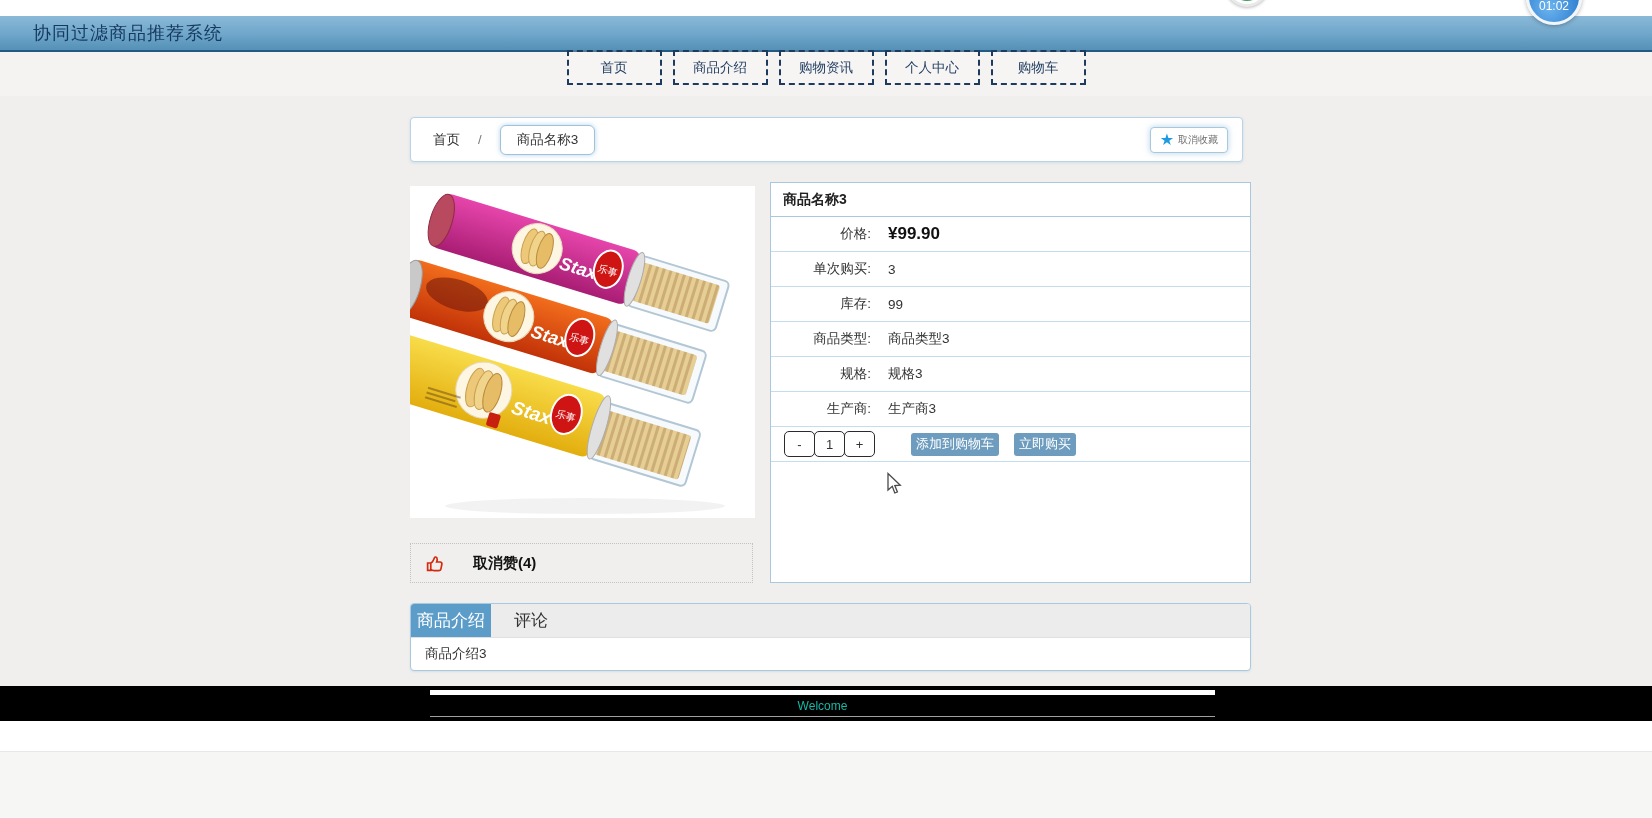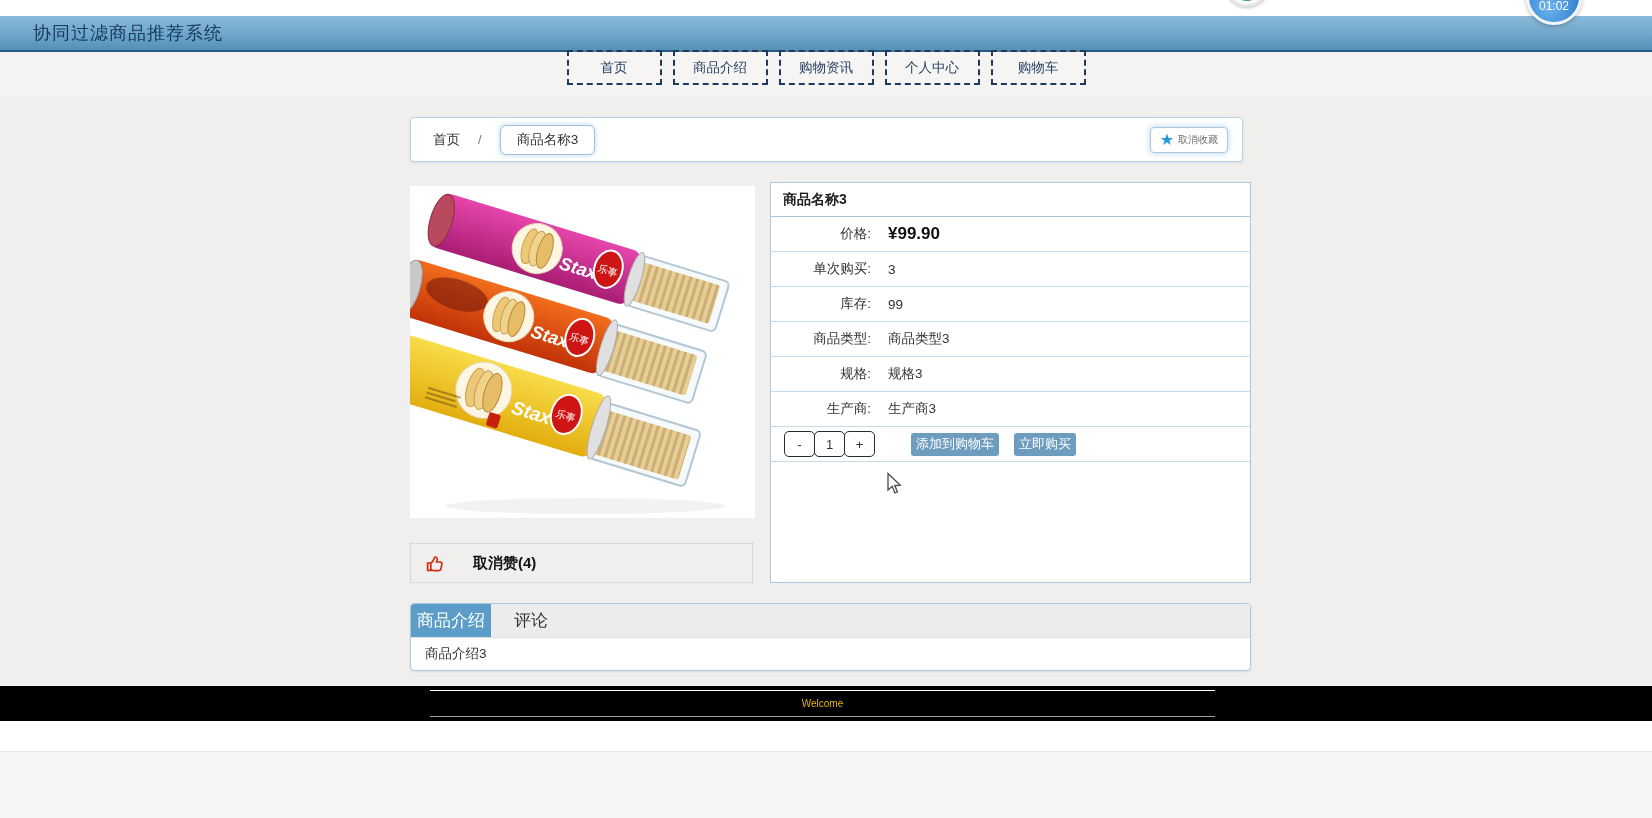--- a/index.html
+++ b/index.html
@@ -90,22 +90,22 @@
   .tab { width:80px; display:flex; align-items:center; justify-content:center;
     font-size:17px; cursor:pointer; }
   .tab.active { background:#5b9cc9; color:#fff; }
   .tab.inactive { color:#333; }
   .tab-content { height:32px; display:flex; align-items:center; padding-left:14px;
     font-size:13.5px; color:#333; }
 
   
   .footer { position:absolute; left:0; top:686px; width:100%; height:35px; background:#000; }
   .footer-inner { position:absolute; left:430px; width:785px; top:4px; bottom:4px;
-    border-top:1px solid #ffffff; border-bottom:1px solid #a0a0a0;
-    display:flex; align-items:center; justify-content:center; color:#eab308; font-size:10px; }
+    border-top:5px solid #ffffff; border-bottom:1px solid #a0a0a0;
+    display:flex; align-items:center; justify-content:center; color:#14b8a6; font-size:12px; }
 
   .cursor { position:absolute; left:884px; top:472px; pointer-events:none; }
 </style>
 </head>
 <body>
 
 <div class="main-bg"></div>
 <div class="nav-band"></div>
 <div class="bottom-area"></div>
 

